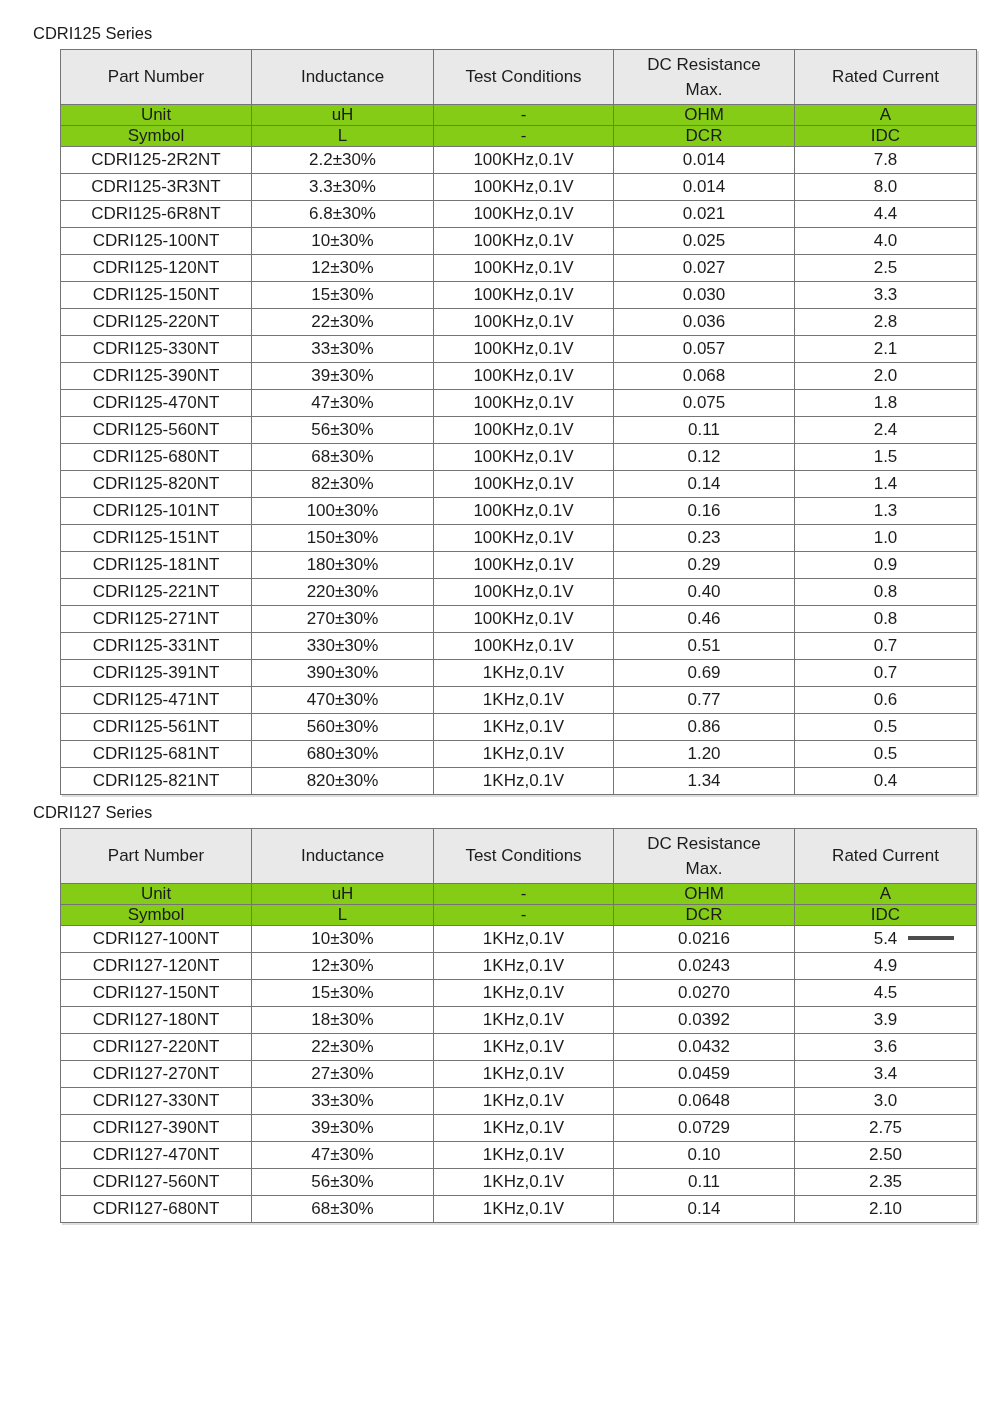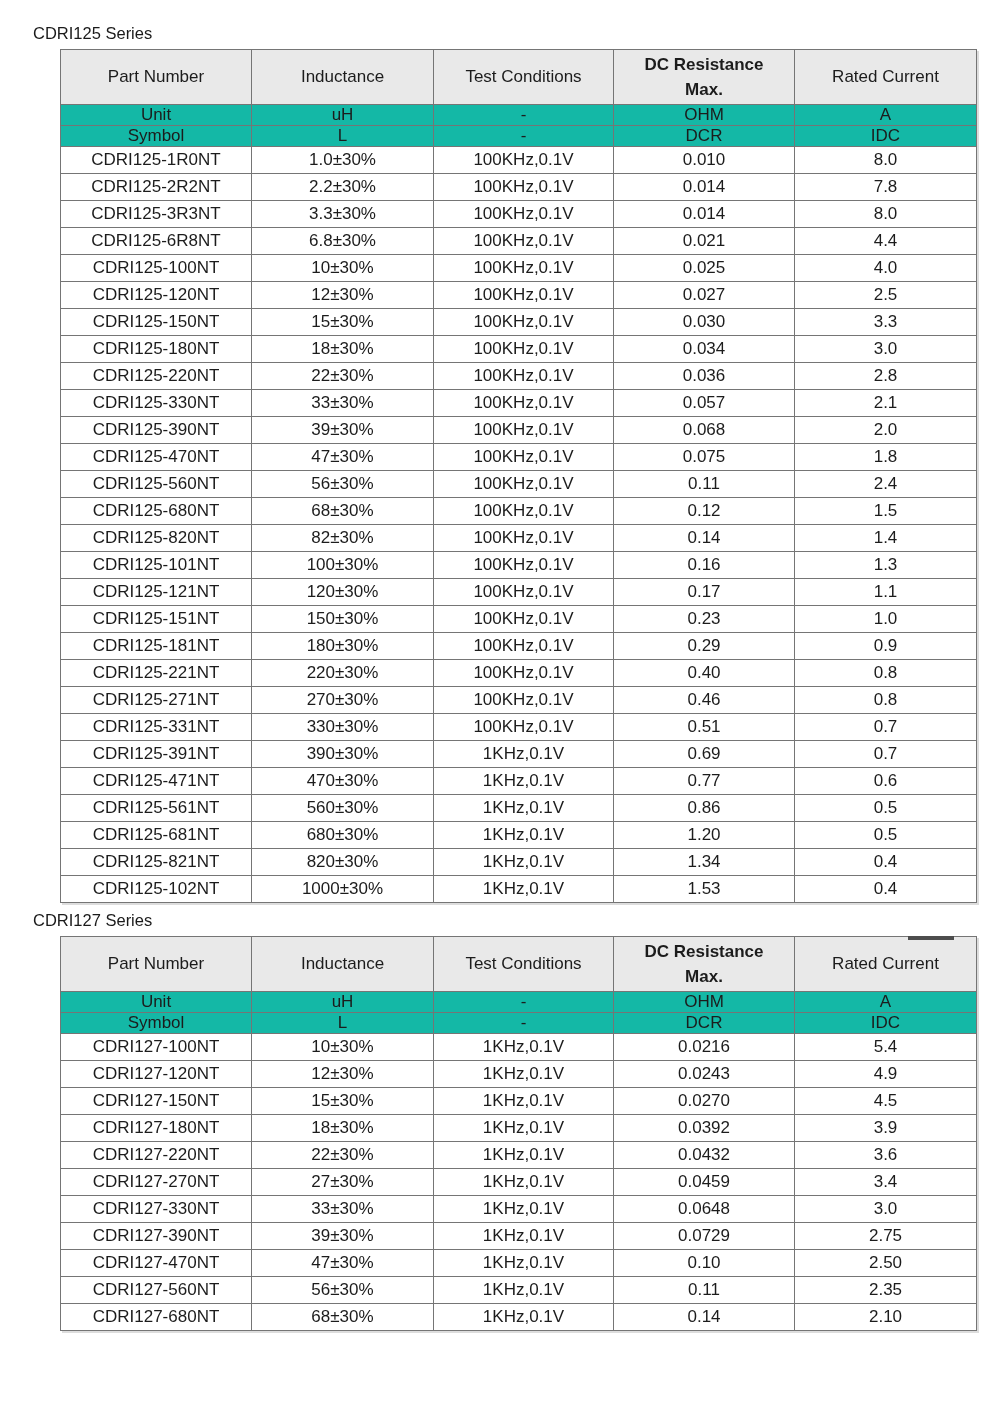--- a/index.html
+++ b/index.html
@@ -39,23 +39,23 @@
     font-weight: 400;
     font-size: 17px;
     padding: 0;
     overflow: hidden;
     white-space: nowrap;
   }
   table.spec thead th {
     background: #e9e9e9;
     height: 55px;
   }
-  table.spec thead th .th-line { line-height: 25px; font-weight: bold; }
+  table.spec thead th .th-line { line-height: 25px; }
   table.spec tr.meta-row td {
-    background: #14b8a6;
+    background: #84cc16;
     height: 17px;
   }
   table.spec tbody tr.data-row td {
     background: #ffffff;
     height: 27px;
   }
   
   .artifact-bar {
     position: absolute;
     left: 908px;
@@ -105,27 +105,20 @@
       <tr class="meta-row">
         <td>Symbol</td>
         <td>L</td>
         <td>-</td>
         <td>DCR</td>
         <td>IDC</td>
       </tr>
     </tbody>
     <tbody>
         <tr class="data-row">
-          <td>CDRI125-1R0NT</td>
-          <td>1.0±30%</td>
-          <td>100KHz,0.1V</td>
-          <td>0.010</td>
-          <td>8.0</td>
-        </tr>
-        <tr class="data-row">
           <td>CDRI125-2R2NT</td>
           <td>2.2±30%</td>
           <td>100KHz,0.1V</td>
           <td>0.014</td>
           <td>7.8</td>
         </tr>
         <tr class="data-row">
           <td>CDRI125-3R3NT</td>
           <td>3.3±30%</td>
           <td>100KHz,0.1V</td>
@@ -154,27 +147,20 @@
           <td>2.5</td>
         </tr>
         <tr class="data-row">
           <td>CDRI125-150NT</td>
           <td>15±30%</td>
           <td>100KHz,0.1V</td>
           <td>0.030</td>
           <td>3.3</td>
         </tr>
         <tr class="data-row">
-          <td>CDRI125-180NT</td>
-          <td>18±30%</td>
-          <td>100KHz,0.1V</td>
-          <td>0.034</td>
-          <td>3.0</td>
-        </tr>
-        <tr class="data-row">
           <td>CDRI125-220NT</td>
           <td>22±30%</td>
           <td>100KHz,0.1V</td>
           <td>0.036</td>
           <td>2.8</td>
         </tr>
         <tr class="data-row">
           <td>CDRI125-330NT</td>
           <td>33±30%</td>
           <td>100KHz,0.1V</td>
@@ -217,27 +203,20 @@
           <td>1.4</td>
         </tr>
         <tr class="data-row">
           <td>CDRI125-101NT</td>
           <td>100±30%</td>
           <td>100KHz,0.1V</td>
           <td>0.16</td>
           <td>1.3</td>
         </tr>
         <tr class="data-row">
-          <td>CDRI125-121NT</td>
-          <td>120±30%</td>
-          <td>100KHz,0.1V</td>
-          <td>0.17</td>
-          <td>1.1</td>
-        </tr>
-        <tr class="data-row">
           <td>CDRI125-151NT</td>
           <td>150±30%</td>
           <td>100KHz,0.1V</td>
           <td>0.23</td>
           <td>1.0</td>
         </tr>
         <tr class="data-row">
           <td>CDRI125-181NT</td>
           <td>180±30%</td>
           <td>100KHz,0.1V</td>
@@ -291,27 +270,20 @@
           <td>680±30%</td>
           <td>1KHz,0.1V</td>
           <td>1.20</td>
           <td>0.5</td>
         </tr>
         <tr class="data-row">
           <td>CDRI125-821NT</td>
           <td>820±30%</td>
           <td>1KHz,0.1V</td>
           <td>1.34</td>
-          <td>0.4</td>
-        </tr>
-        <tr class="data-row">
-          <td>CDRI125-102NT</td>
-          <td>1000±30%</td>
-          <td>1KHz,0.1V</td>
-          <td>1.53</td>
           <td>0.4</td>
         </tr>
       </tbody>
   </table>
 
   <div class="artifact-bar"></div>
 
   <h2 class="series-title second">CDRI127 Series</h2>
 
   <table class="spec">

